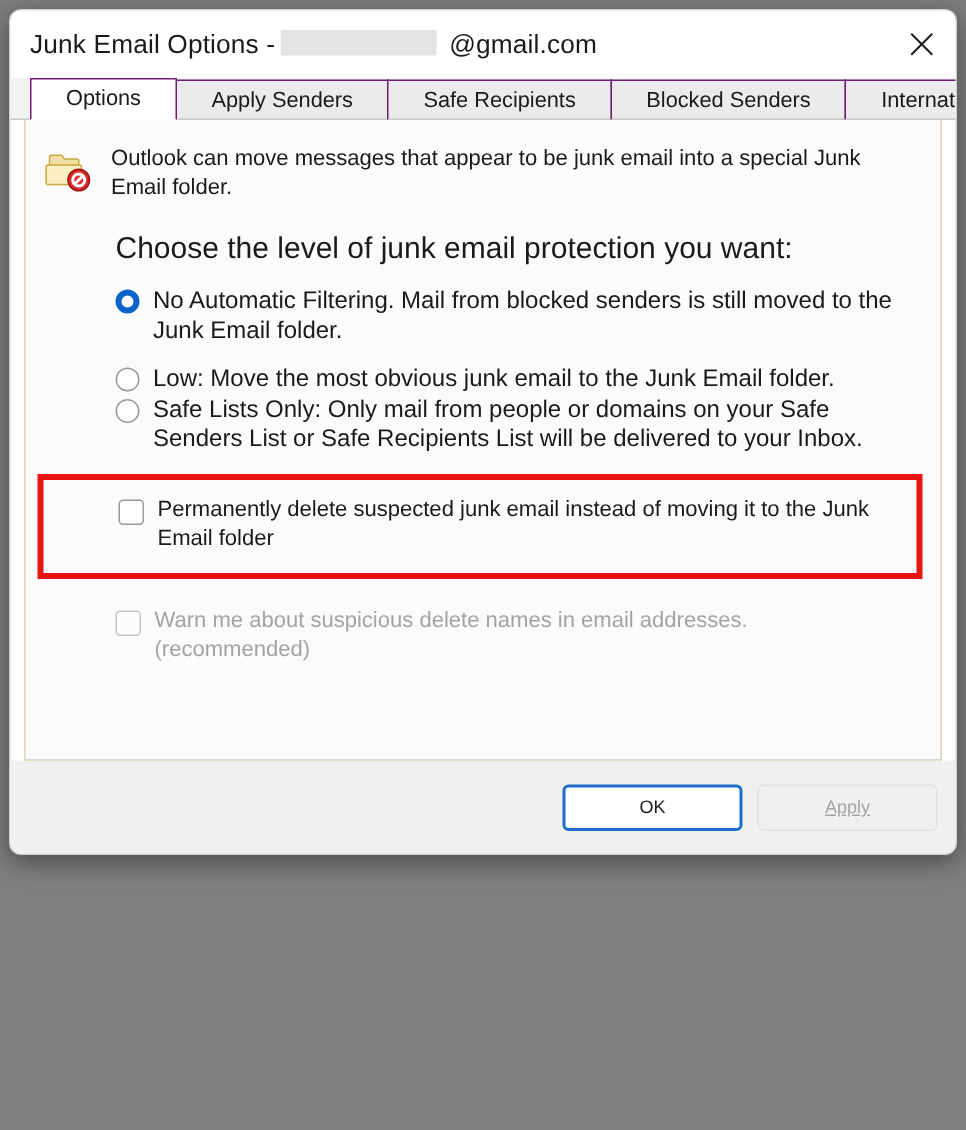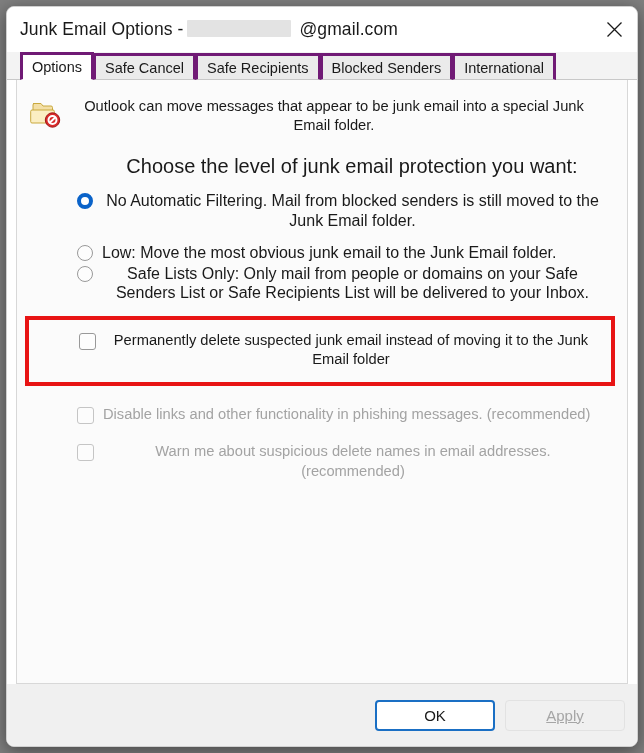--- a/index.html
+++ b/index.html
@@ -15,21 +15,21 @@
   .desktop {
     position: relative;
     width: 644px; height: 753px;
     background: #7f7f7f;
   }
 
   
   .dialog {
     position: absolute;
     left: 6px; top: 6px;
-    width: 632px; height: 741px;
+    width: 632px; height: 564px;
     background: #ffffff;
     border: 1px solid #d0d0d0;
     border-radius: 8px;
     box-shadow: 0 4px 18px rgba(0,0,0,0.45);
     overflow: hidden;
     display: flex;
     flex-direction: column;
   }
 
   
@@ -84,27 +84,27 @@
   }
   .tabstrip::after {
     content: "";
     position: absolute;
     left: 0; right: 0; bottom: 0;
     height: 1px;
     background: #c8c8c8;
   }
   .tab {
     height: 27px;
-    padding: 0 9px;
+    padding: 0 23px;
     font-size: 14.5px;
     color: #1a1a1a;
     display: flex;
     align-items: center;
     background: #ebebeb;
-    border: 3px solid #701a75;
+    border: 1px solid #701a75;
     border-bottom: 1px solid #c8c8c8;
     margin-right: -1px;
     cursor: default;
     position: relative;
     z-index: 1;
     white-space: nowrap;
   }
   .tab.active {
     background: #ffffff;
     border-bottom: 1px solid #ffffff;
@@ -114,21 +114,20 @@
 
   
   .panel {
     flex: 1 1 auto;
     background: #fde047;
     margin: 0 9px 0 9px;
     border: 1px solid #d8d8d8;
     border-top: none;
     position: relative;
     overflow: hidden;
-    text-align: center;
   }
   .panel-inner {
     position: absolute;
     inset: 0;
     background: #fbfbfb;
     padding: 12px 0 0 0;
   }
 
   
   .intro-row {
@@ -237,21 +236,21 @@
     background: #f0f0f0;
     display: flex;
     align-items: center;
     justify-content: flex-end;
     padding-right: 12px;
     gap: 10px;
   }
   .btn {
     height: 31px;
     min-width: 120px;
-    font-size: 15px;
+    font-size: 12px;
     font-family: "Liberation Sans", sans-serif;
     color: #1a1a1a;
     background: #fdfdfd;
     border: 1px solid #cfcfcf;
     border-radius: 4px;
     cursor: default;
     display: flex;
     align-items: center;
     justify-content: center;
     text-align: right;
@@ -285,21 +284,21 @@
           </svg>
         </span>
       </div>
     </div>
 
     <div class="tabstrip">
       <div class="tab active">
           <span>Options</span>
         </div>
       <div class="tab">
-          <span>Safe Cancel</span>
+          <span>Apply Senders</span>
         </div>
       <div class="tab">
           <span>Safe Recipients</span>
         </div>
       <div class="tab">
           <span>Blocked Senders</span>
         </div>
       <div class="tab">
           <span>International</span>
         </div>
@@ -345,24 +344,20 @@
         <div class="highlight-box">
           <div class="cb-row">
             <span class="checkbox"></span>
             <span class="cb-label">Permanently delete suspected junk email instead of moving it to the Junk Email folder</span>
           </div>
         </div>
 
         <div class="disabled-group">
           <div class="cb-row">
             <span class="checkbox disabled"></span>
-            <span class="cb-label disabled">Disable links and other functionality in phishing messages. (recommended)</span>
-          </div>
-          <div class="cb-row">
-            <span class="checkbox disabled"></span>
             <span class="cb-label disabled">Warn me about suspicious delete names in email addresses. (recommended)</span>
           </div>
         </div>
 
       </div>
     </div>
 
     <div class="footer">
       <button class="btn default">OK</button>
       <button class="btn disabled">Apply</button>

